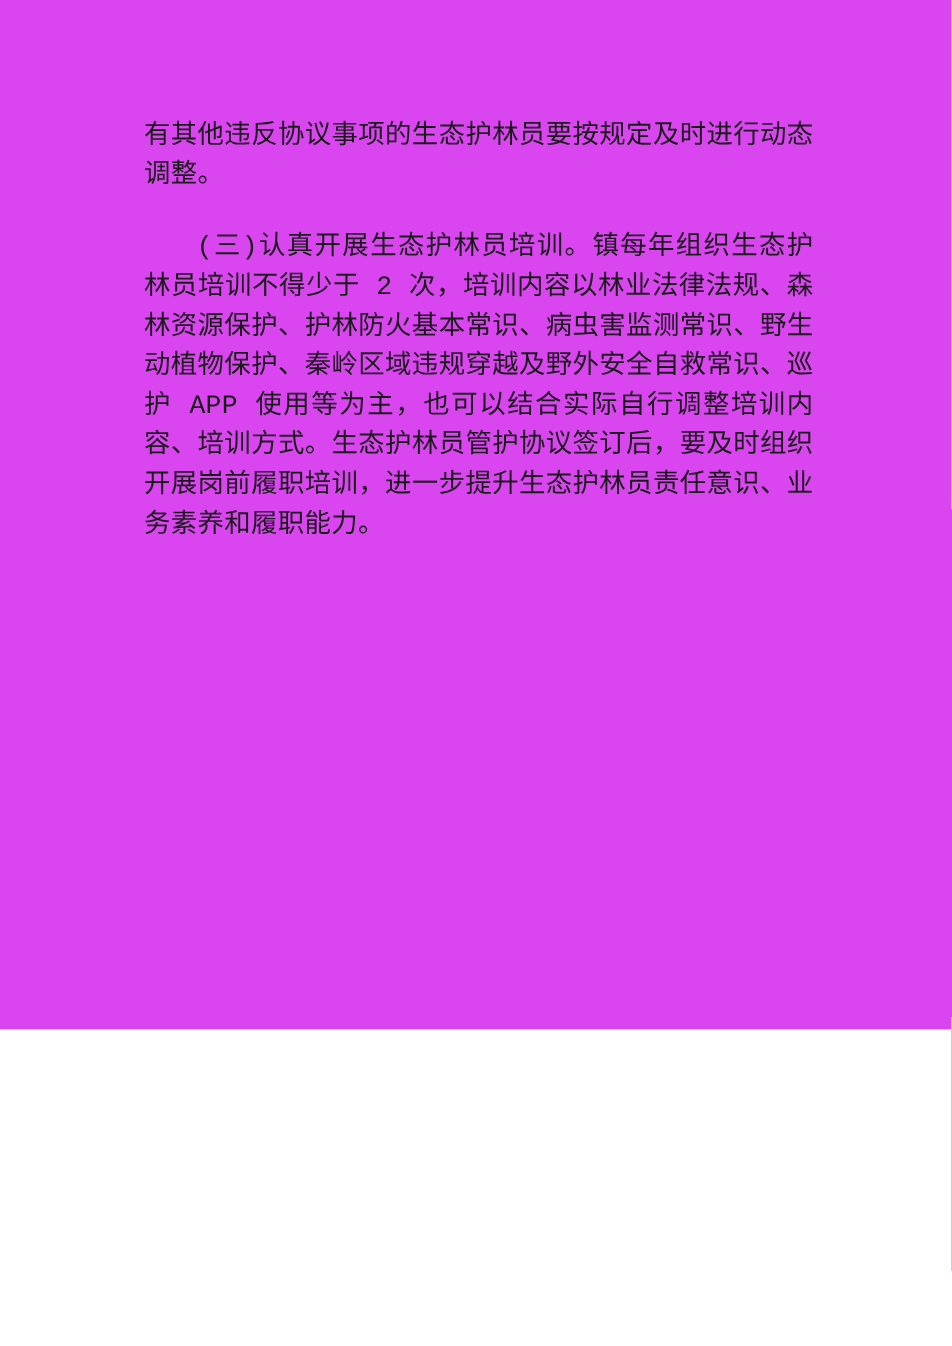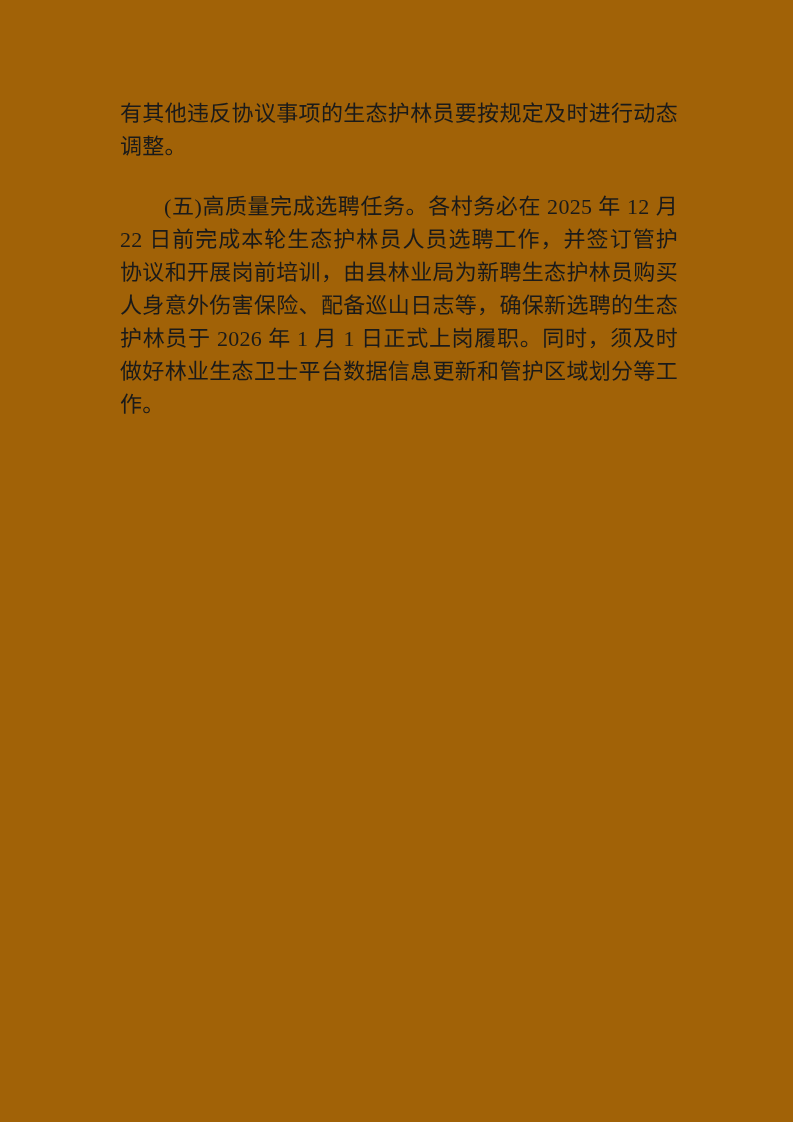--- a/index.html
+++ b/index.html
@@ -3,24 +3,24 @@
 <meta charset="utf-8">
 <style>
   html, body {
     margin: 0;
     padding: 0;
     background: #ffffff;
   }
   .page {
     position: relative;
     width: 793px;
-    height: 1122px;
-    background: #a16207;
+    height: 858px;
+    background: #d946ef;
     overflow: hidden;
-    font-family: Liberation Serif, serif;
+    font-family: Liberation Mono, monospace;
   }
   .content {
     position: absolute;
     left: 120px;
     top: 97px;
     width: 558px;
   }
   p.para {
     margin: 0 0 27px 0;
     font-size: 22px;
@@ -37,15 +37,15 @@
   p.para:last-child {
     margin-bottom: 0;
   }
 </style>
 </head>
 <body>
 
 <div class="page">
   <div class="content">
     <p class="para">有其他违反协议事项的生态护林员要按规定及时进行动态调整。</p>
-    <p class="para indent">(五)高质量完成选聘任务。各村务必在 2025 年 12 月 22 日前完成本轮生态护林员人员选聘工作，并签订管护协议和开展岗前培训，由县林业局为新聘生态护林员购买人身意外伤害保险、配备巡山日志等，确保新选聘的生态护林员于 2026 年 1 月 1 日正式上岗履职。同时，须及时做好林业生态卫士平台数据信息更新和管护区域划分等工作。</p>
+    <p class="para indent">(三)认真开展生态护林员培训。镇每年组织生态护林员培训不得少于 2 次，培训内容以林业法律法规、森林资源保护、护林防火基本常识、病虫害监测常识、野生动植物保护、秦岭区域违规穿越及野外安全自救常识、巡护 APP 使用等为主，也可以结合实际自行调整培训内容、培训方式。生态护林员管护协议签订后，要及时组织开展岗前履职培训，进一步提升生态护林员责任意识、业务素养和履职能力。</p>
   </div>
 </div>
 
 </body></html>

